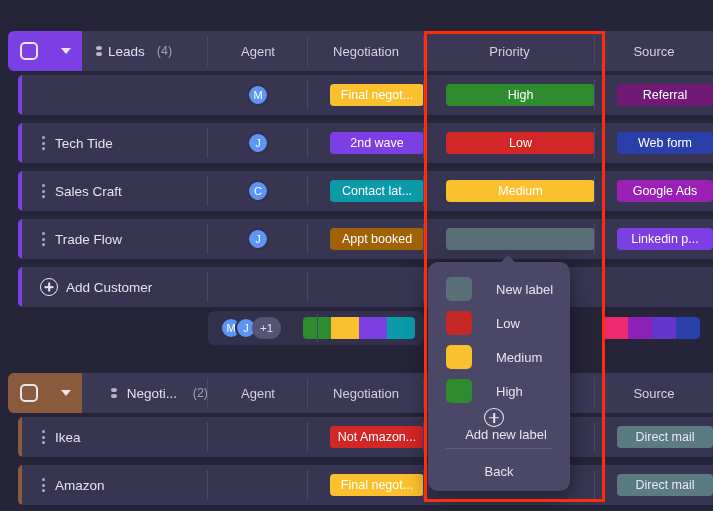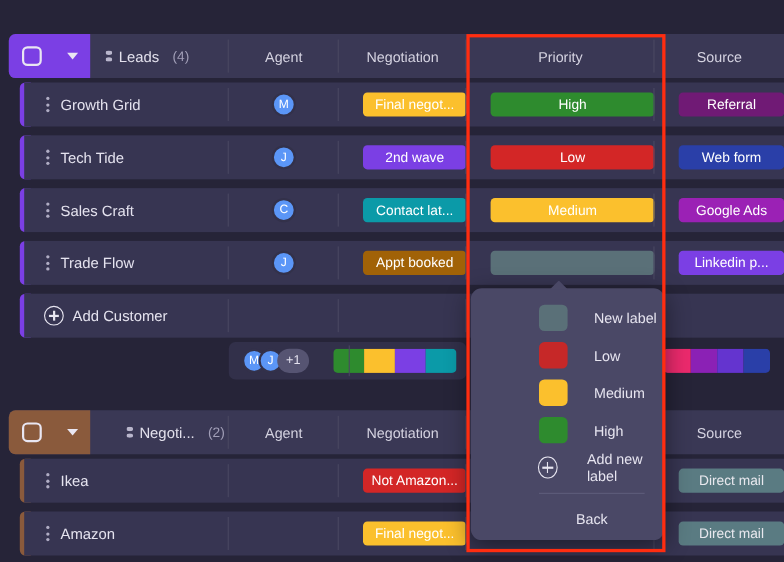--- a/index.html
+++ b/index.html
@@ -179,29 +179,20 @@
       </div>
       <div class="cell" style="position:absolute;left:595px;width:118px;">
         <span>Source</span>
       </div>
     </div>
 
     <div id="leads-rows">
         <div class="row" style="position:absolute;top:44px;">
           <div class="stub" style="background:#7b3fe4;"></div>
           <div style="position:absolute;left:22px;top:0;width:691px;height:40px;background:#373552;"></div>
-          <div class="cell name" style="position:absolute;left:28px;width:180px;">
-            <span class="kebab">
-              <i></i>
-              <i></i>
-              <i></i>
-            </span>
-            <span class="rowname">Growth Grid</span>
-            <span class="divider"></span>
-          </div>
           <div class="cell" style="position:absolute;left:208px;width:100px;">
             <span class="avatar" style="background:#5b96f7;">M</span>
             <span class="divider"></span>
           </div>
           <div class="cell" style="position:absolute;left:308px;width:116px;">
             <div class="badge" style="width:96px;background:#fbc02d;color:#fff;">Final negot...</div>
             <span class="divider"></span>
           </div>
           <div class="cell" style="position:absolute;left:424px;width:171px;">
             <div class="badge" style="width:155px;background:#2e8b2e;color:#fff;">High</div>
@@ -339,21 +330,21 @@
     </div>
   </div>
 
   <div class="board" style="top:373px;">
     <div class="row hdr-row">
       <div style="position:absolute;left:8px;top:0;width:705px;height:40px;background:#3a3855;border-radius:6px 0 0 6px;"></div>
       <div class="hdr-pill" style="background:#8a5a3c;">
         <span class="chk"></span>
         <span class="chev"></span>
       </div>
-      <div class="cell" style="position:absolute;left:82px;width:126px;justify-content:center;padding-left:29px;">
+      <div class="cell" style="position:absolute;left:82px;width:126px;justify-content:space-between;padding-left:29px;">
         <span class="drag-dots">
           <i class="tri-up"></i>
             <i class="tri-dn"></i>
         </span>
         <span class="hdr-label">Negoti...</span>
         <span class="hdr-count">(2)</span>
         <span class="divider"></span>
       </div>
       <div class="cell" style="position:absolute;left:208px;width:100px;">
         <span>Agent</span>
@@ -419,41 +410,41 @@
           <div class="cell" style="position:absolute;left:424px;width:171px;">
             <span class="divider"></span>
           </div>
           <div class="cell" style="position:absolute;left:595px;width:118px;">
             <div class="badge" style="width:98px;background:#5a7b82;color:#e8e8ee;">Direct mail</div>
           </div>
         </div>
       </div>
   </div>
 
-  <div class="dropdown" style="left:428px;top:262px;width:176px;padding-left:44px;">
+  <div class="dropdown" style="left:428px;top:262px;width:142px;">
     <div class="dd-arrow"></div>
     <div id="dd-items" style="padding-top:10px;">
         <div class="dd-item">
           <span class="sw" style="background:#5a7078;"></span>
           <span>New label</span>
         </div>
         <div class="dd-item">
           <span class="sw" style="background:#c62828;"></span>
           <span>Low</span>
         </div>
         <div class="dd-item">
           <span class="sw" style="background:#fbc02d;"></span>
           <span>Medium</span>
         </div>
         <div class="dd-item">
           <span class="sw" style="background:#2e8b2e;"></span>
           <span>High</span>
         </div>
       </div>
-    <div class="dd-item" style="padding-left:14px;">
+    <div class="dd-item" style="padding-left:14px;flex-direction:column;">
       <span class="dd-plus"></span>
       <span>Add new label</span>
     </div>
     <div class="dd-sep"></div>
     <div class="dd-back">Back</div>
   </div>
 
   <div class="annot" style="left:424px;top:31px;width:181px;height:471px;"></div>
 
 </div>

